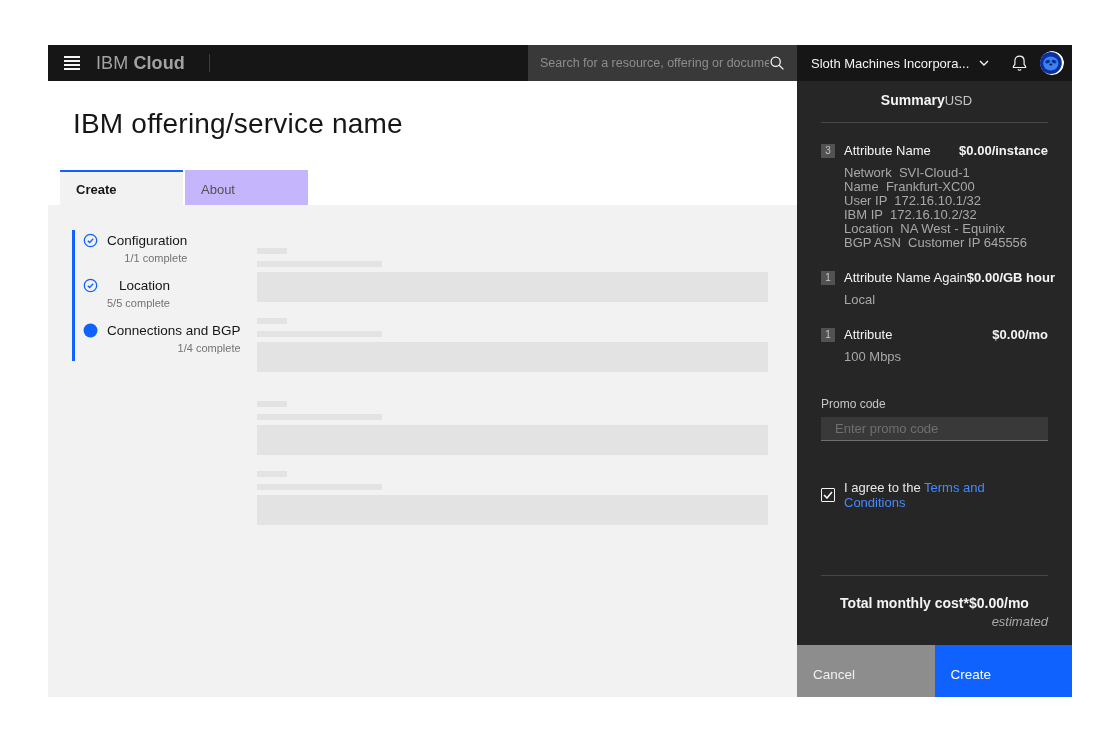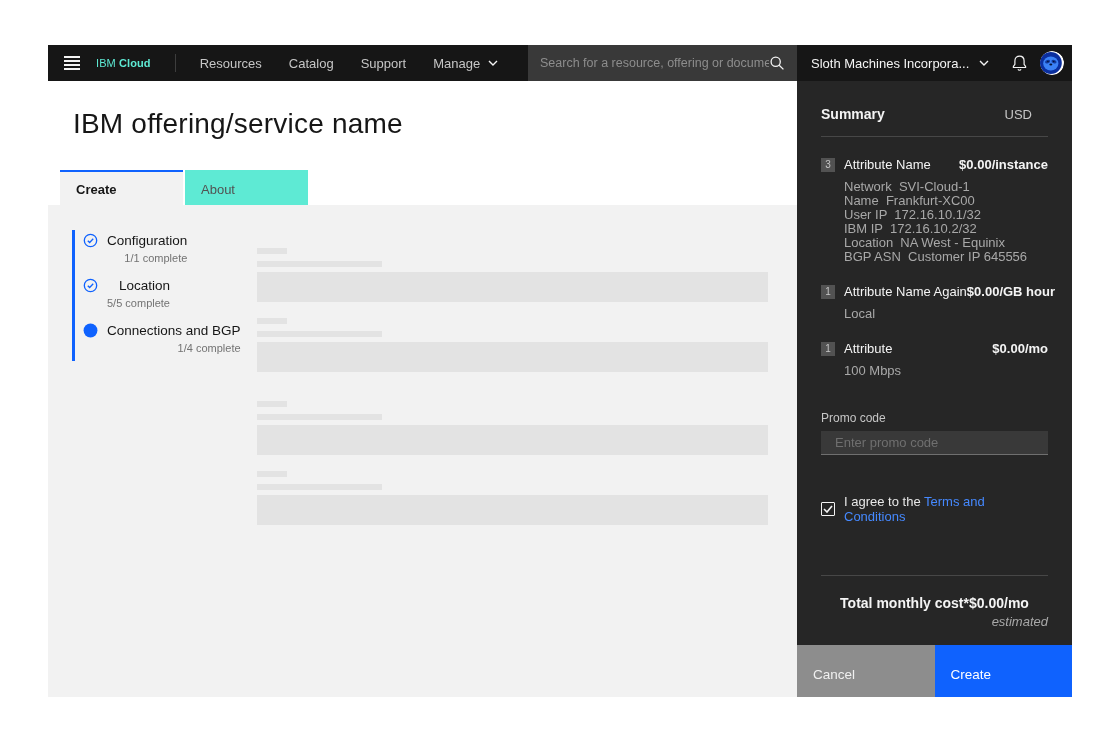--- a/index.html
+++ b/index.html
@@ -6,21 +6,21 @@
   html,body { width:1120px; height:744px; background:#ffffff;
     font-family:"Liberation Sans","DejaVu Sans",sans-serif; }
   .app { position:absolute; left:48px; top:45px; width:1024px; height:652px;
     display:flex; flex-direction:column; }
 
   
   .header { height:36px; background:#161616; display:flex; align-items:center; flex:0 0 36px; }
   .hamburger { width:48px; height:36px; display:flex; flex-direction:column; justify-content:center;
     align-items:center; gap:2.5px; cursor:pointer; }
   .hamburger i { display:block; width:16px; height:1.6px; background:#f4f4f4; }
-  .brand { color:#5eead4; font-size:11px; letter-spacing:.1px; white-space:nowrap; cursor:pointer; }
+  .brand { color:#a3a3a3; font-size:18px; letter-spacing:.1px; white-space:nowrap; cursor:pointer; }
   .brand b { font-weight:700; }
   .brand-divider { width:1px; height:18px; background:#3d3d3d; margin:0 24px; }
   .hnav { display:flex; align-items:center; gap:27px; }
   .hnav .hnav-item { color:#c6c6c6; font-size:13px; cursor:pointer; white-space:nowrap; display:flex; align-items:center; gap:8px; }
   .chev { width:10px; height:6px; }
   .search { margin-left:auto; width:269px; height:36px; background:#393939; display:flex; align-items:center; padding:0 12px; }
   .search input { flex:1; background:transparent; border:none; outline:none; color:#f4f4f4; font-size:12.5px;
     font-family:"Liberation Sans","DejaVu Sans",sans-serif; }
   .search input::placeholder { color:#8d8d8d; }
   .search svg { flex:0 0 auto; }
@@ -30,41 +30,41 @@
   .bell { margin-left:auto; margin-right:12px; cursor:pointer; display:flex; }
   .avatar { width:24px; height:24px; border-radius:50%; overflow:hidden; cursor:pointer; display:flex; }
 
   
   .main { flex:1; display:flex; min-height:0; }
   .content { width:749px; background:#ffffff; position:relative; }
   .page-title { position:absolute; left:25px; top:27px; font-size:28px; font-weight:400; color:#161616; letter-spacing:.2px; }
   .tabs { position:absolute; left:12px; top:89px; display:flex; gap:2px; }
   .tab { width:123px; height:35px; font-size:13px; padding:10px 16px 0; cursor:pointer; }
   .tab.active { background:#f2f2f2; border-top:2px solid #0f62fe; font-weight:700; color:#161616; }
-  .tab.inactive { background:#5eead4; color:#525252; padding-top:12px; }
+  .tab.inactive { background:#c4b5fd; color:#525252; padding-top:12px; }
   .content-body { position:absolute; left:0; right:0; top:124px; bottom:0; background:#f2f2f2; }
 
   
   .stepper { position:absolute; left:24px; top:25px; border-left:3px solid #0f62fe; padding:3px 0 6px 8px;text-align:right; }
   .step { display:flex; gap:9px; margin-bottom:13px; cursor:pointer; }
   .step:last-child { margin-bottom:0; }
   .step-icon { width:15px; height:15px; flex:0 0 15px; margin-top:0; }
   .step-label { font-size:13.5px; color:#161616; line-height:16px; }
   .step-status { font-size:11px; color:#737373; margin-top:2px; line-height:14px; }
 
   
   .sk-group { position:absolute; left:209px; width:511px; }
   .sk { background:#e3e3e3; }
   .sk-sm { width:30px; height:6px; margin-bottom:7px; }
   .sk-md { width:125px; height:6px; margin-bottom:5px; }
   .sk-lg { width:511px; height:30px; }
 
   
   .panel { width:275px; background:#262626; color:#f4f4f4; display:flex; flex-direction:column; }
-  .panel-head { display:flex; align-items:baseline; justify-content:space-between; margin:25px 24px 0; }
+  .panel-head { display:flex; align-items:baseline; justify-content:center; margin:11px 24px 0; }
   .panel-title { font-size:14px; font-weight:700; }
   .panel-currency { font-size:13px; color:#c6c6c6; margin-right:16px; }
   .panel-divider { height:1px; background:#474747; margin:14px 24px 0; }
   .sum-items { margin:0 24px; }
   .sum-item { margin-top:20px; }
   .sum-row { display:flex; align-items:center; }
   .qty-badge { width:14px; height:14px; background:#525252; color:#c6c6c6; font-size:10px; display:flex;
     align-items:center; justify-content:center; flex:0 0 14px; }
   .sum-name { font-size:13px; margin-left:9px; white-space:nowrap; }
   .sum-price { font-size:13px; font-weight:700; margin-left:auto; white-space:nowrap; }
@@ -99,31 +99,20 @@
 
   <div class="header">
     <div class="hamburger">
         <i></i>
         <i></i>
         <i></i>
         <i></i>
       </div>
     <div class="brand"><span>IBM</span>&nbsp;<b>Cloud</b></div>
     <div class="brand-divider"></div>
-    <div class="hnav">
-      <span class="hnav-item">Resources</span>
-      <span class="hnav-item">Catalog</span>
-      <span class="hnav-item">Support</span>
-      <span class="hnav-item">
-        <span>Manage</span>
-        <svg class="chev" viewBox="0 0 10 6">
-            <path d="M1 1l4 4 4-4" fill="none" stroke="#f4f4f4" stroke-width="1.4"></path>
-          </svg>
-      </span>
-    </div>
     <div class="search">
       <input type="text" placeholder="Search for a resource, offering or documentation" style="">
       <svg width="16" height="16" viewBox="0 0 16 16">
           <circle cx="6.7" cy="6.7" r="4.6" fill="none" stroke="#f4f4f4" stroke-width="1.3"></circle>
           <path d="M10.2 10.2L14.4 14.4" stroke="#f4f4f4" stroke-width="1.3"></path>
         </svg>
     </div>
     <div class="account">
       <span class="account-name">Sloth Machines Incorpora...</span>
       <svg class="chev" viewBox="0 0 10 6">

